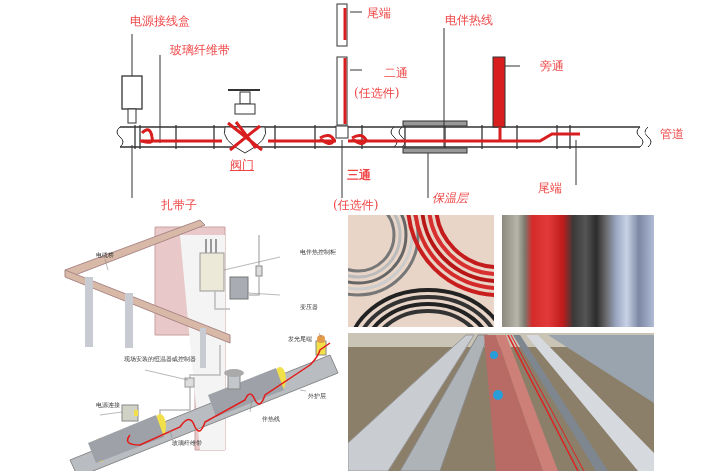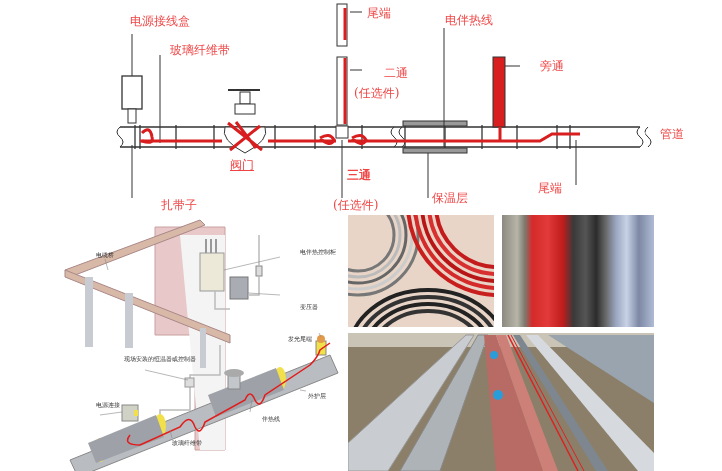--- a/index.html
+++ b/index.html
@@ -78,21 +78,21 @@
   <div class="lbl" style="left:367px;top:5px;">尾端</div>
   <div class="lbl" style="left:445px;top:12px;">电伴热线</div>
   <div class="lbl" style="left:384px;top:65px;">二通</div>
   <div class="lbl" style="left:354px;top:85px;">(任选件)</div>
   <div class="lbl" style="left:540px;top:58px;">旁通</div>
   <div class="lbl" style="left:660px;top:126px;">管道</div>
   <div class="lbl" style="left:230px;top:157px;text-decoration:underline;">阀门</div>
   <div class="lbl" style="left:130px;top:197px;margin-left:31px;">扎带子</div>
   <div class="lbl" style="left:347px;top:167px;font-weight:bold;">三通</div>
   <div class="lbl" style="left:333px;top:197px;">(任选件)</div>
-  <div class="lbl" style="left:432px;top:190px;">保温层</div>
+  <div class="lbl" style="left:432px;top:190px;font-style:italic;">保温层</div>
   <div class="lbl" style="left:538px;top:180px;">尾端</div>
 </div>
 
 <div class="abs" style="left:60px;top:215px;width:288px;height:256px;">
   <svg width="288" height="256">
 
     <polygon points="95,12 165,12 165,235 135,235 135,120 95,120" fill="#e8c8c8" stroke="#c9a0a0"></polygon>
     <polygon points="120,20 165,20 165,235 140,235" fill="#f4f4f4"></polygon>
 
     <polygon points="5,55 140,5 145,10 10,62" fill="#d8b9a8" stroke="#a88"></polygon>

